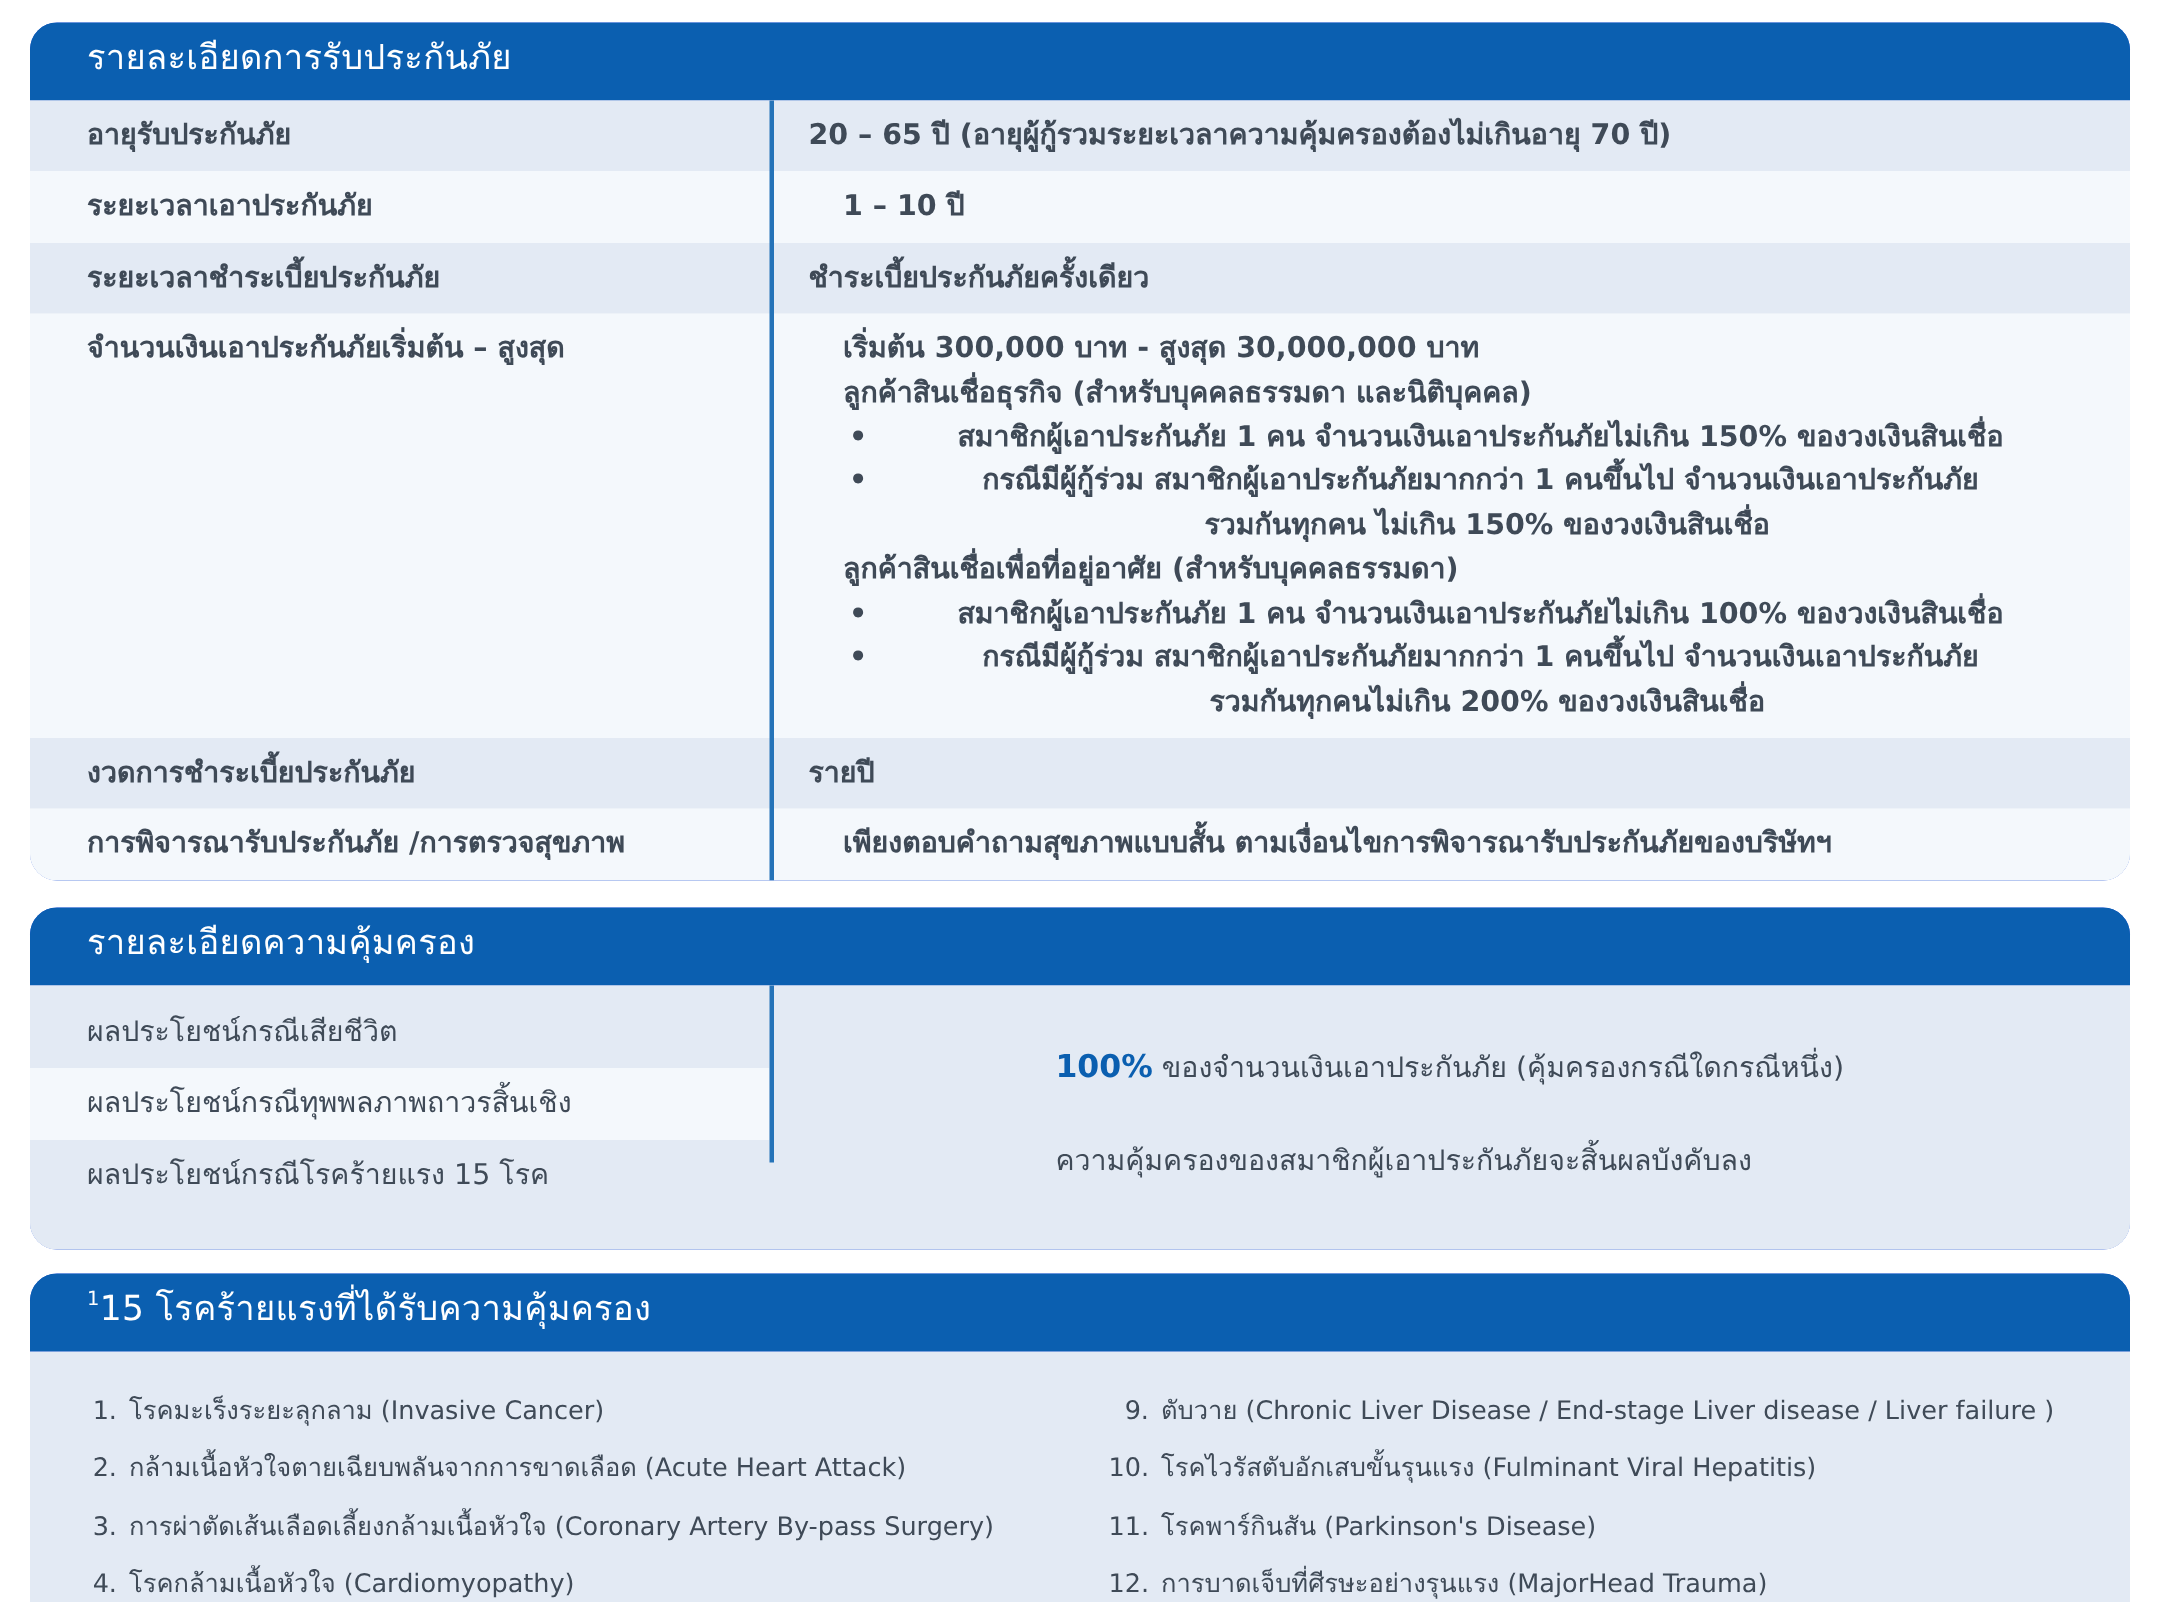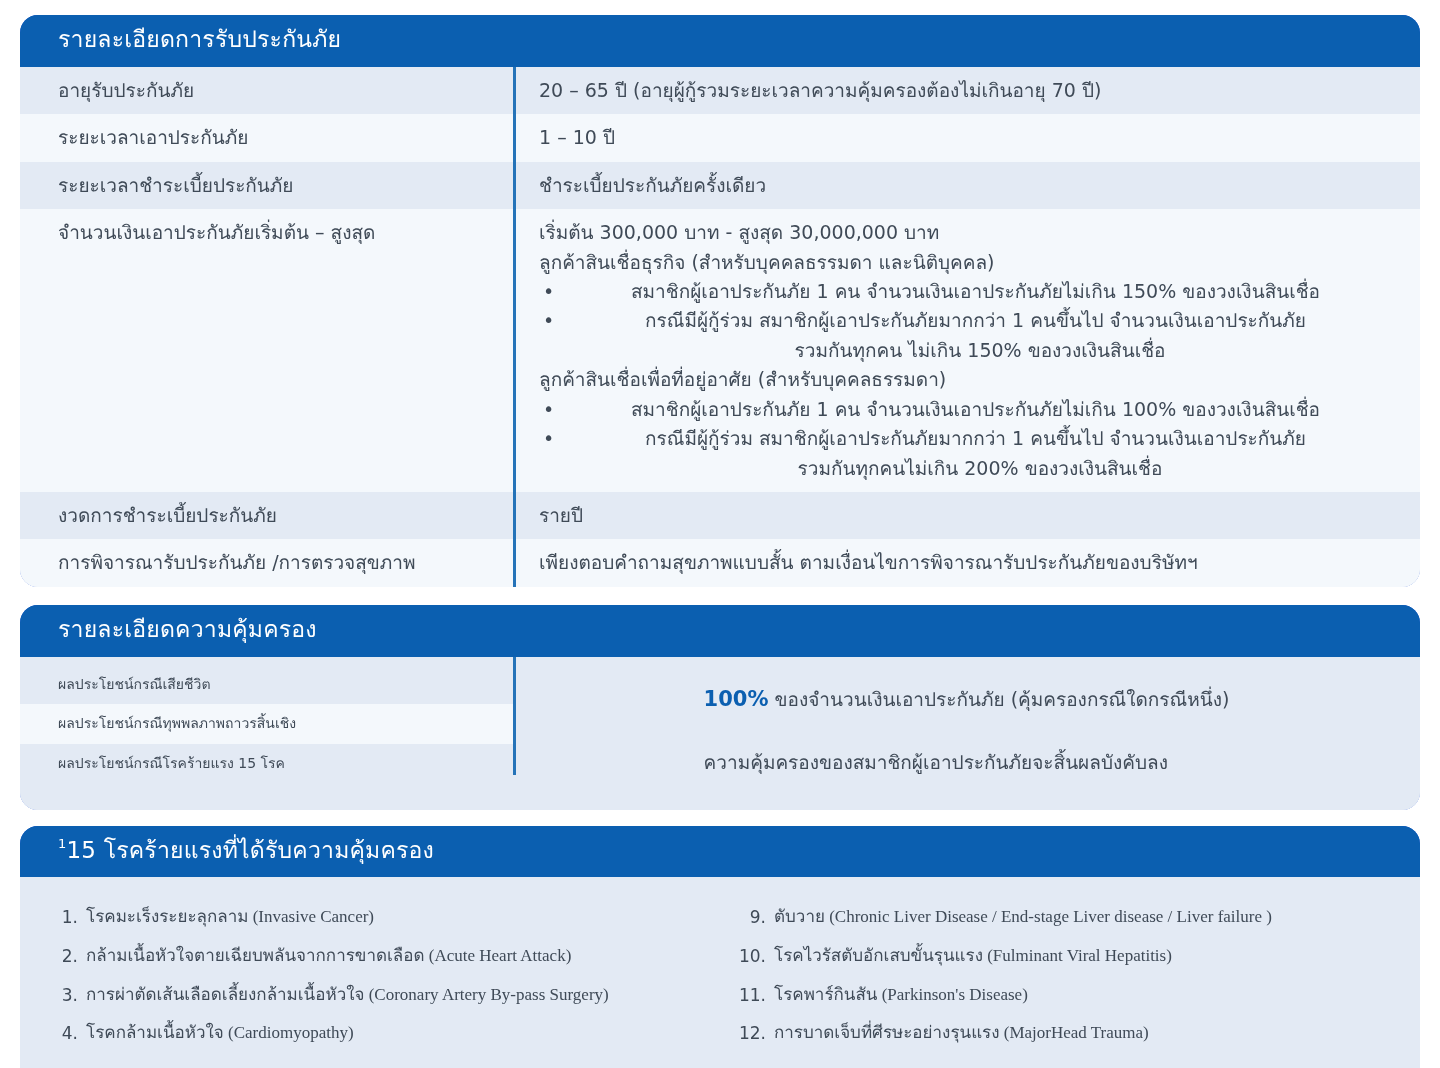--- a/index.html
+++ b/index.html
@@ -56,23 +56,24 @@
     bottom: 0;
     left: 493px;
     width: 3px;
     background: #2573b8;
   }
 
   .row {
     display: flex;
     align-items: flex-start;
     width: 100%;
+    font-weight: bold;
   }
   .row.stripe-a { background: #e3eaf4; }
-  .row.stripe-b { background: #f4f8fc; }
+  .row.stripe-b { background: #f4f8fc; gap: 23px; }
 
   .cell-label {
     width: 493px;
     flex: 0 0 493px;
     padding: 9px 20px 9px 38px;
     font-size: 19px;
     line-height: 1.55;
     color: #3f4a57;
   }
 
@@ -115,21 +116,21 @@
     display: flex;
     background: #e3eaf4;
     min-height: 140px;
   }
   .coverage-left {
     width: 493px;
     flex: 0 0 493px;
   }
   .coverage-left .cov-row {
     padding: 9px 20px 9px 38px;
-    font-size: 14px;
+    font-size: 19px;
     line-height: 1.55;
     color: #3f4a57;
   }
   .coverage-left .cov-row.stripe-a { background: #e3eaf4; }
   .coverage-left .cov-row.stripe-b { background: #f4f8fc; }
   .coverage-left .cov-pad { height: 26px; background: #e3eaf4; }
   .coverage-left .cov-pad-top { height: 8px; background: #e3eaf4; }
 
   .coverage-right {
     flex: 1 1 auto;
@@ -178,21 +179,21 @@
     font-size: 17px;
     line-height: 1.68;
     color: #3f4a57;
     padding: 0 0 10px 0;
   }
   .disease-col li .num {
     flex: 0 0 34px;
     text-align: right;
     padding-right: 8px;
   }
-  .disease-col li .txt { flex: 1 1 auto; font-family: Liberation Serif, serif; }
+  .disease-col li .txt { flex: 1 1 auto; }
   .disease-col.right li .num { flex: 0 0 40px; }
   .disease-col.right { padding-left: 14px; }
 
   .gap-18 { height: 18px; }
   .gap-16 { height: 16px; }
 </style>
 </head>
 <body>
 
 <div class="page">

